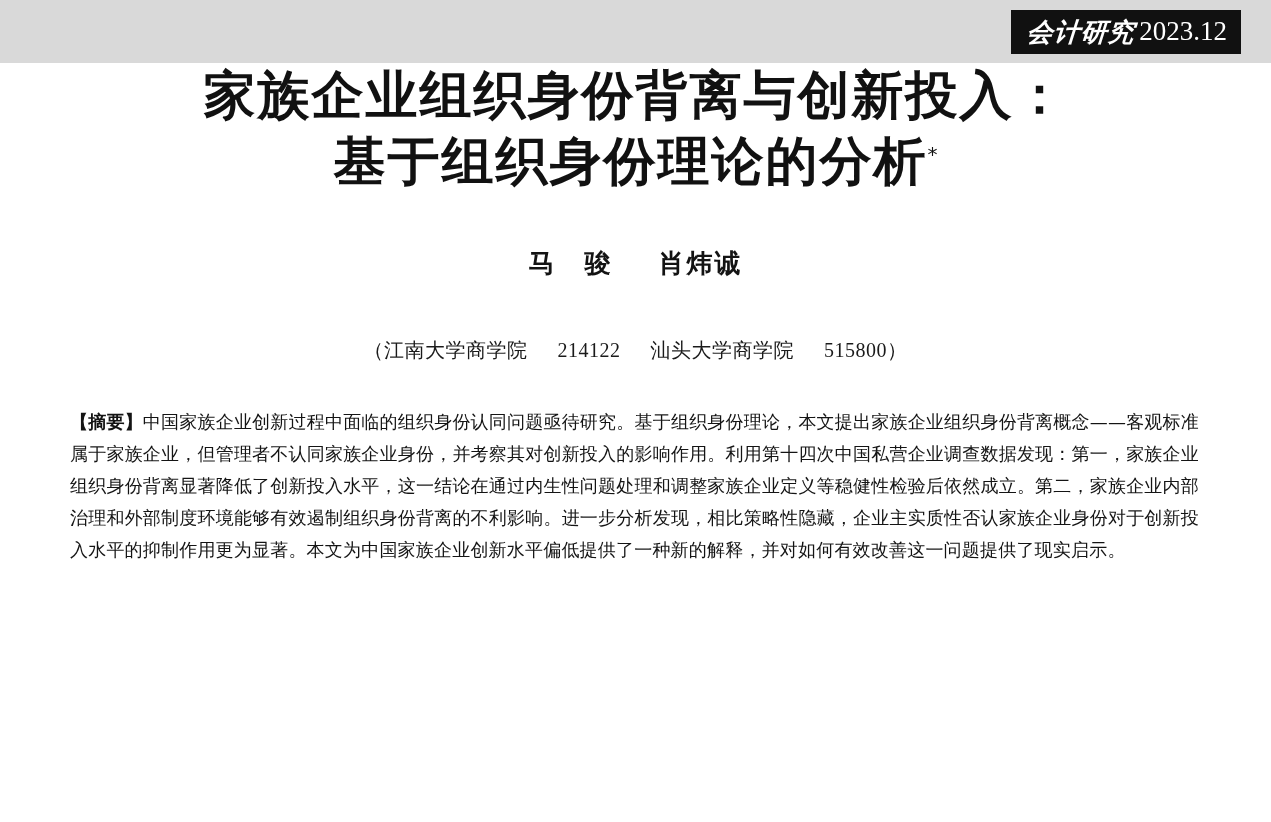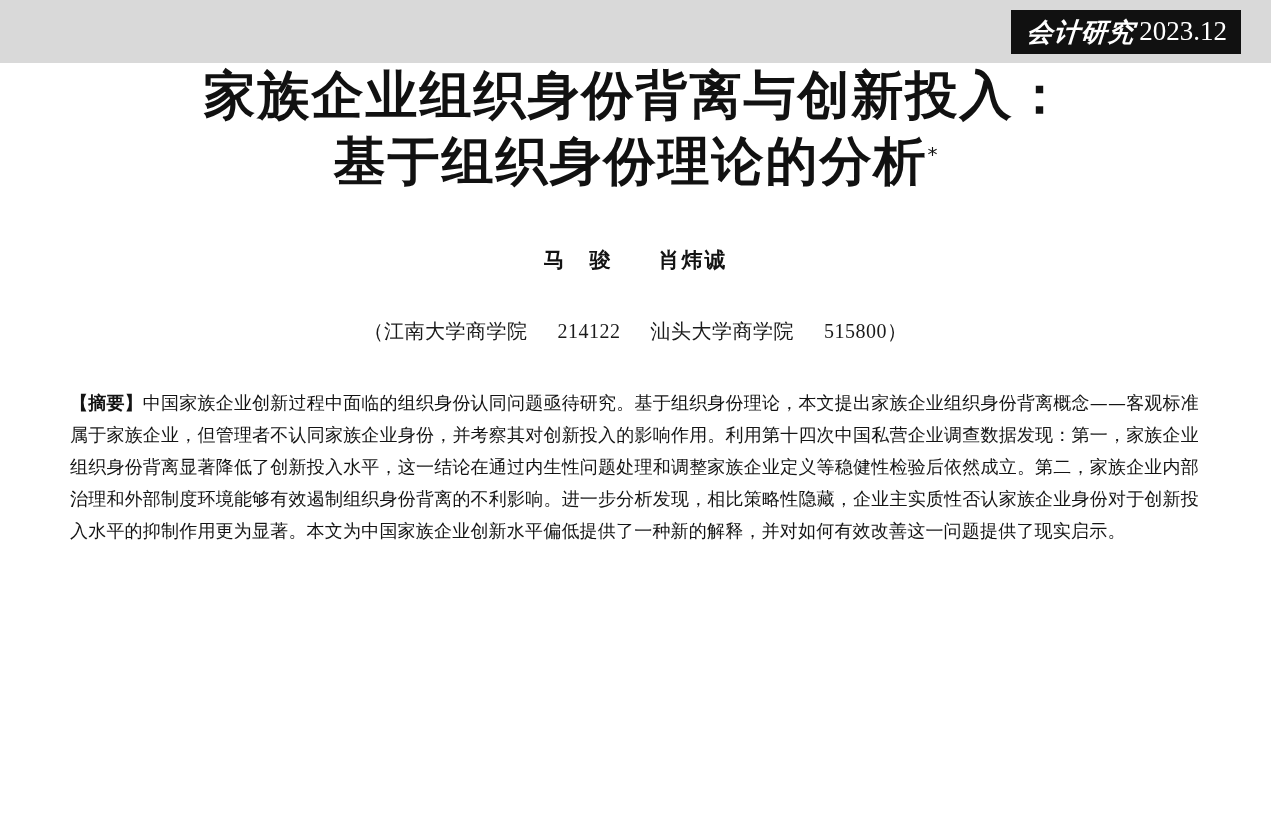--- a/index.html
+++ b/index.html
@@ -77,32 +77,32 @@
     font-weight: normal;
     letter-spacing: 0;
   }
 
   
   .authors {
     margin-top: 52px;
     text-align: center;
     font-family: "DejaVu Sans", "Liberation Sans", sans-serif;
     font-weight: bold;
-    font-size: 21px;
+    font-size: 26px;
     letter-spacing: 2px;
     color: #131313;
   }
   .author-sep {
     display: inline-block;
     width: 46px;
   }
 
   
   .affiliation {
-    margin-top: 44px;
+    margin-top: 56px;
     text-align: center;
     font-family: "Liberation Serif", "DejaVu Serif", serif;
     font-size: 20px;
     color: #1a1a1a;
     letter-spacing: 0.5px;
   }
   .aff-gap-wide {
     display: inline-block;
     width: 30px;
   }

